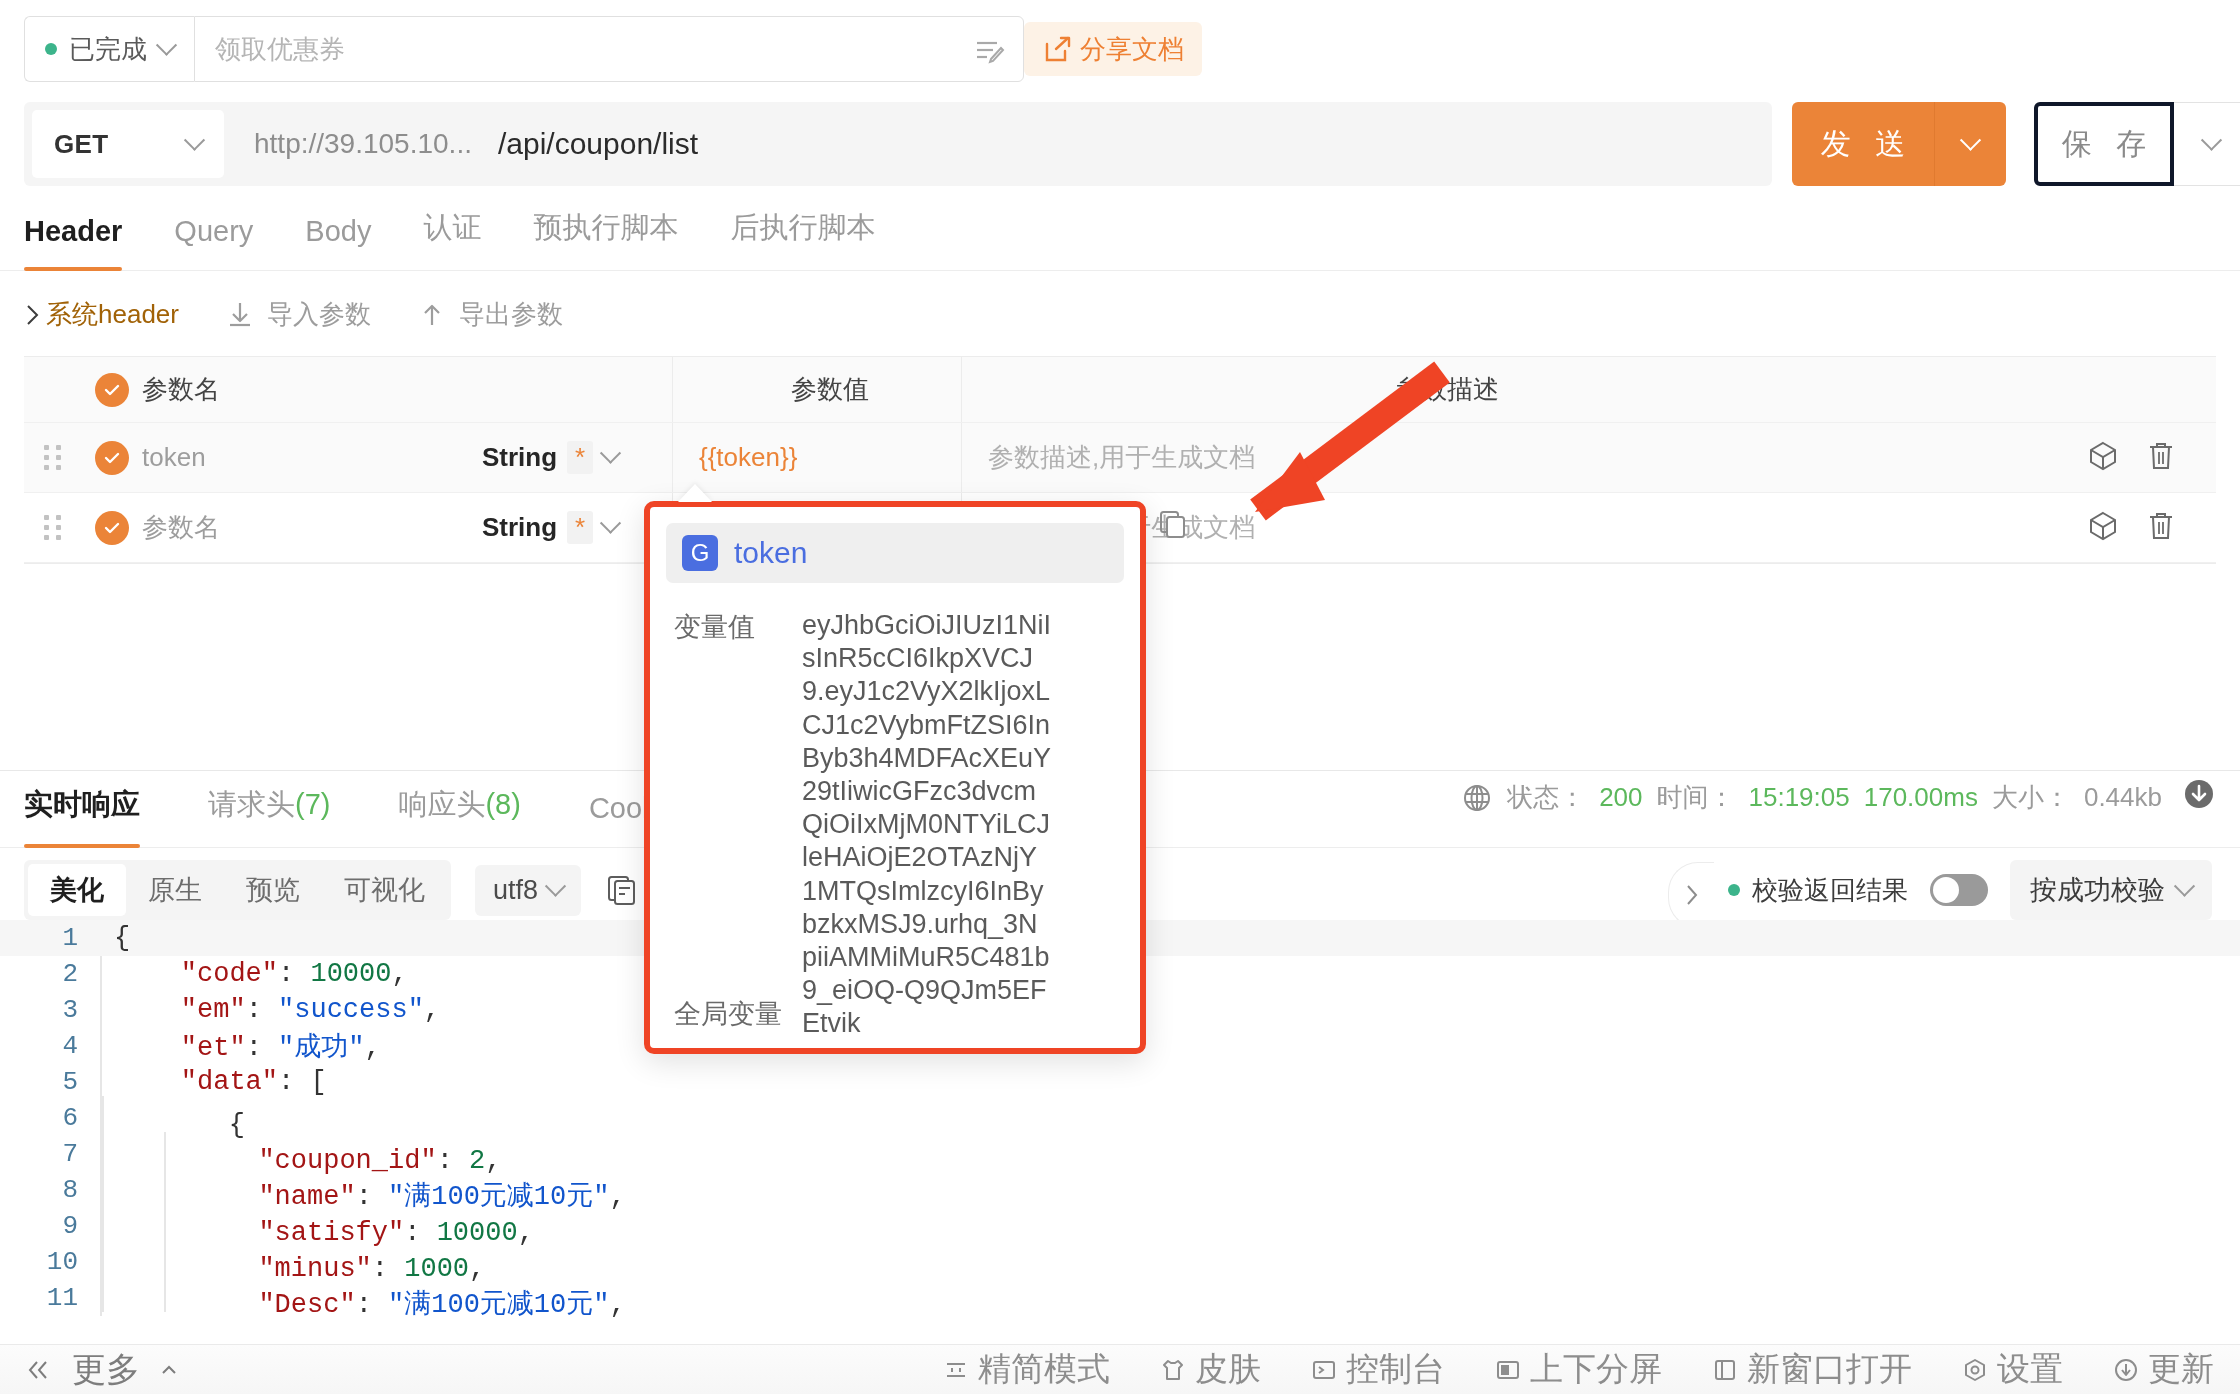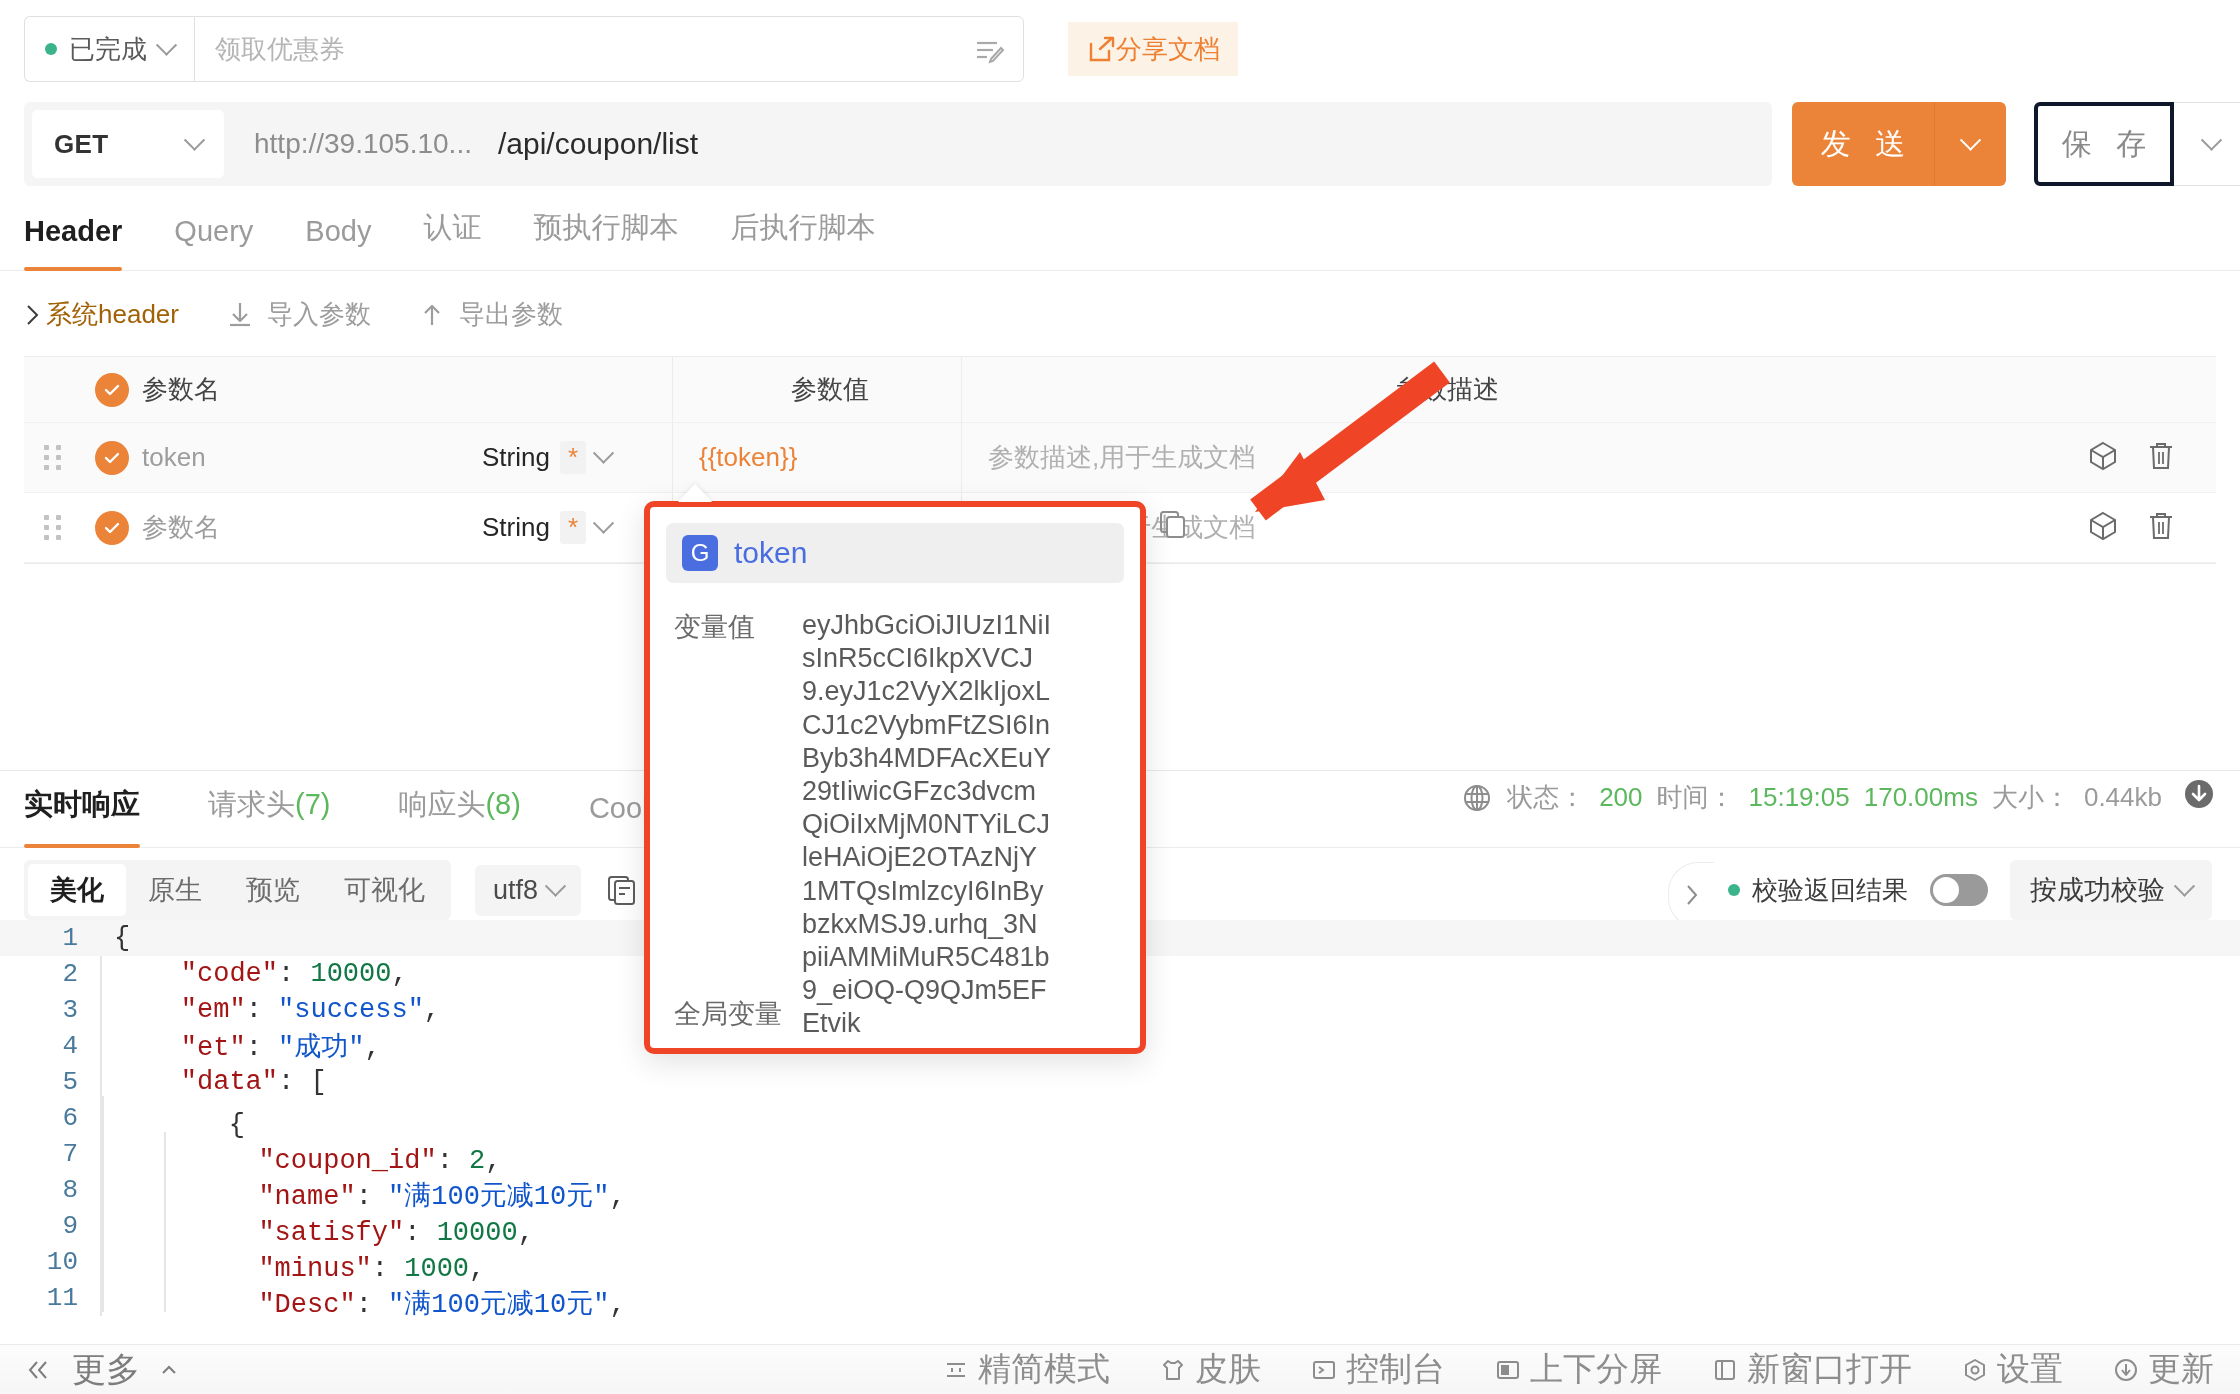--- a/index.html
+++ b/index.html
@@ -36,24 +36,23 @@
   }
   .name-field {
     position: relative; display: flex; align-items: center;
     height: 66px; width: 830px;
     border: 1px solid #e0e0e0; border-radius: 0 6px 6px 0;
     background: #fff; padding: 0 20px;
   }
   .name-field .ph { font-size: 26px; color: #b5b5b5; }
   .name-field .edit-icon { position: absolute; right: 18px; top: 20px; }
   .share-btn {
-    display: flex; align-items: center; 
-    margin-left: 44px;
+    display: flex; align-items: center; gap: 8px;
     height: 54px; padding: 0 18px;
-    background: #fdf2e6; border-radius: 0;
+    background: #fdf2e6; border-radius: 6px;
     color: #ee8033; font-size: 26px; white-space: nowrap;
     cursor: pointer;
   }
 
   
   .urlrow { display: flex; align-items: center; padding: 12px 24px 0 24px; gap: 0; }
   .url-wrap {
     display: flex; align-items: center;
     flex: none; width: 1748px; height: 84px;
     background: #f5f5f5; border-radius: 6px; padding: 8px;
@@ -120,21 +119,21 @@
   
   .ptable { margin: 4px 24px 0 24px; border: 1px solid #ececec; border-left: none; border-right: none; }
   .prow { display: flex; align-items: center; height: 66px; border-bottom: 1px solid #f0f0f0; }
   .prow.head { background: #fafafa; height: 66px; }
   .prow.body { height: 70px; background: #fafafa; }
   .prow.body.alt { background: #fff; }
   .c-drag { width: 58px; display: flex; align-items: center; justify-content: center; }
   .c-check { width: 60px; display: flex; align-items: center; justify-content: center; }
   .c-name { flex: none; width: 340px; font-size: 26px; color: #9d9d9d; }
   .c-type { flex: none; width: 190px; display: flex; align-items: center; gap: 10px; }
-  .c-type .ty { font-size: 26px; color: #262626; font-weight: 400; }
+  .c-type .ty { font-size: 26px; color: #262626; font-weight: 700; }
   .c-type .req { font-size: 26px; color: #eb8438; background: #f2f2f2; padding: 1px 8px; border-radius: 3px; }
   .c-sep { width: 1px; background: #ececec; height: 100%; }
   .c-val { flex: none; width: 288px; font-size: 26px; padding-left: 26px; }
   .c-val.tok { color: #eb8438; }
   .c-desc { flex: 1; font-size: 26px; color: #b0b0b0; padding-left: 26px; }
   .c-acts { width: 130px; display: flex; align-items: center; gap: 26px; justify-content: flex-start; }
   .hdr-label { font-size: 26px; color: #444; }
   .hdr-center { display: flex; justify-content: center; }
   .circle-check {
     width: 34px; height: 34px; border-radius: 50%; background: #eb8438;

